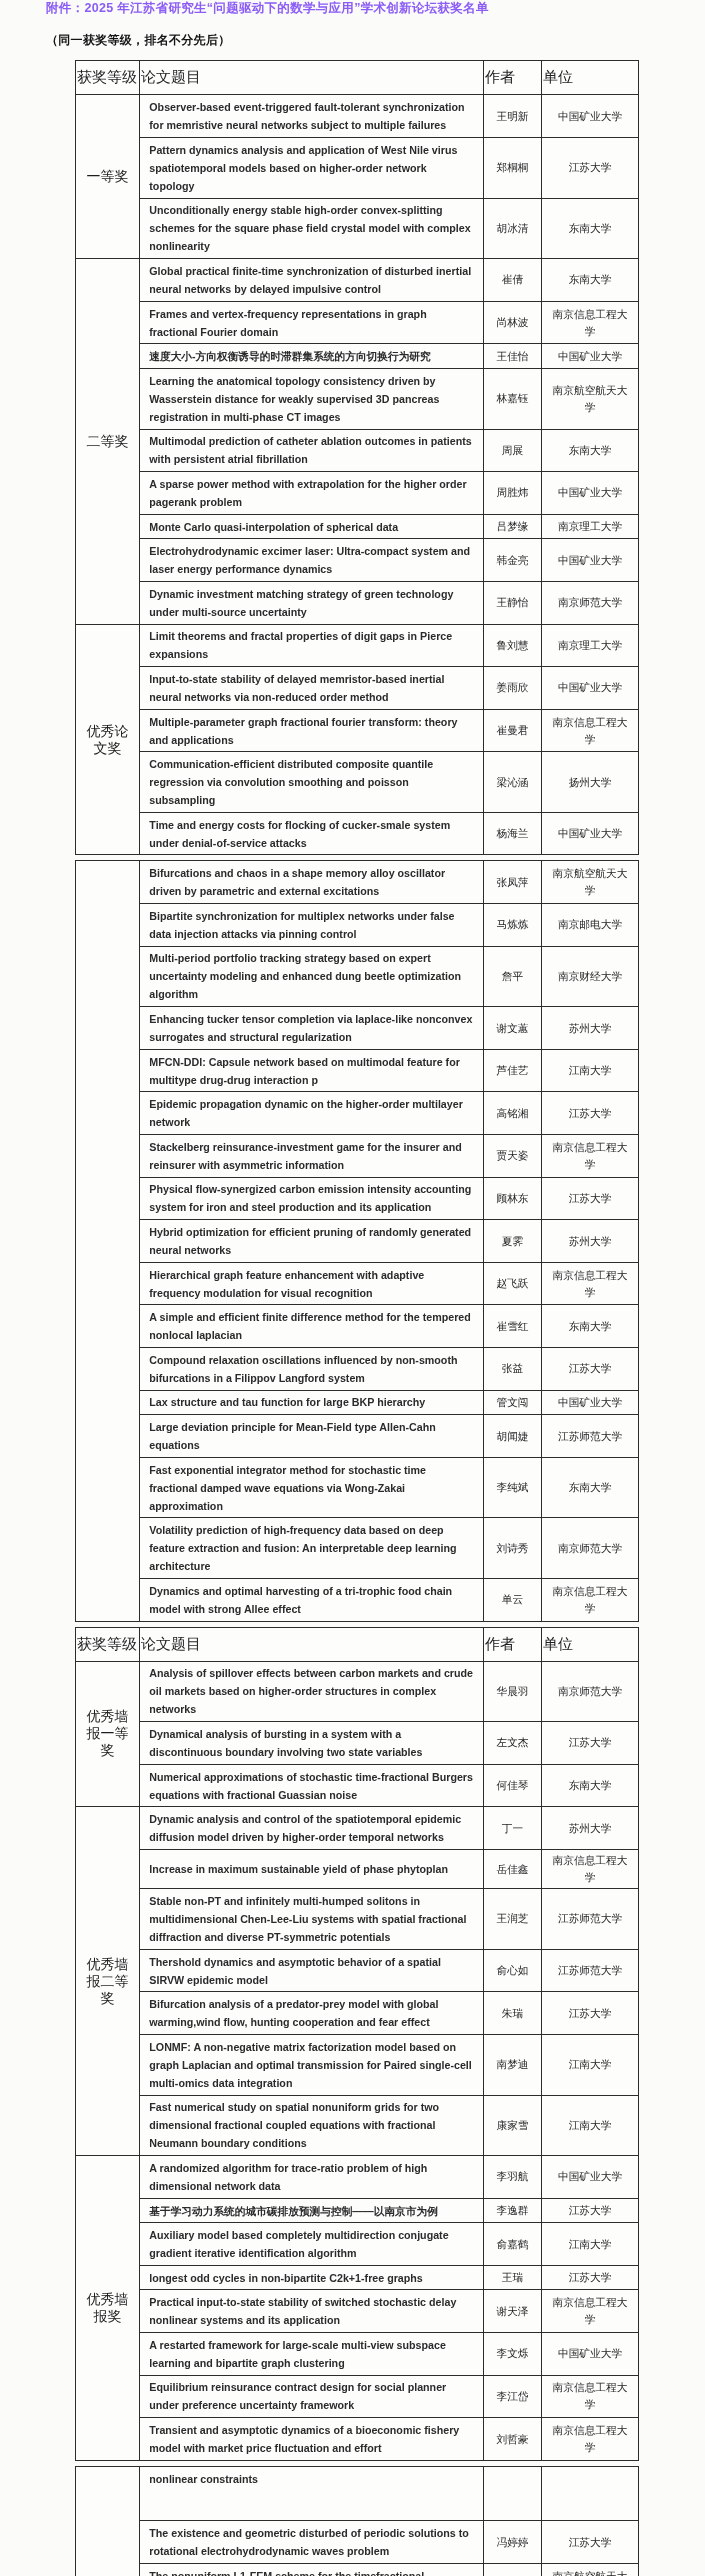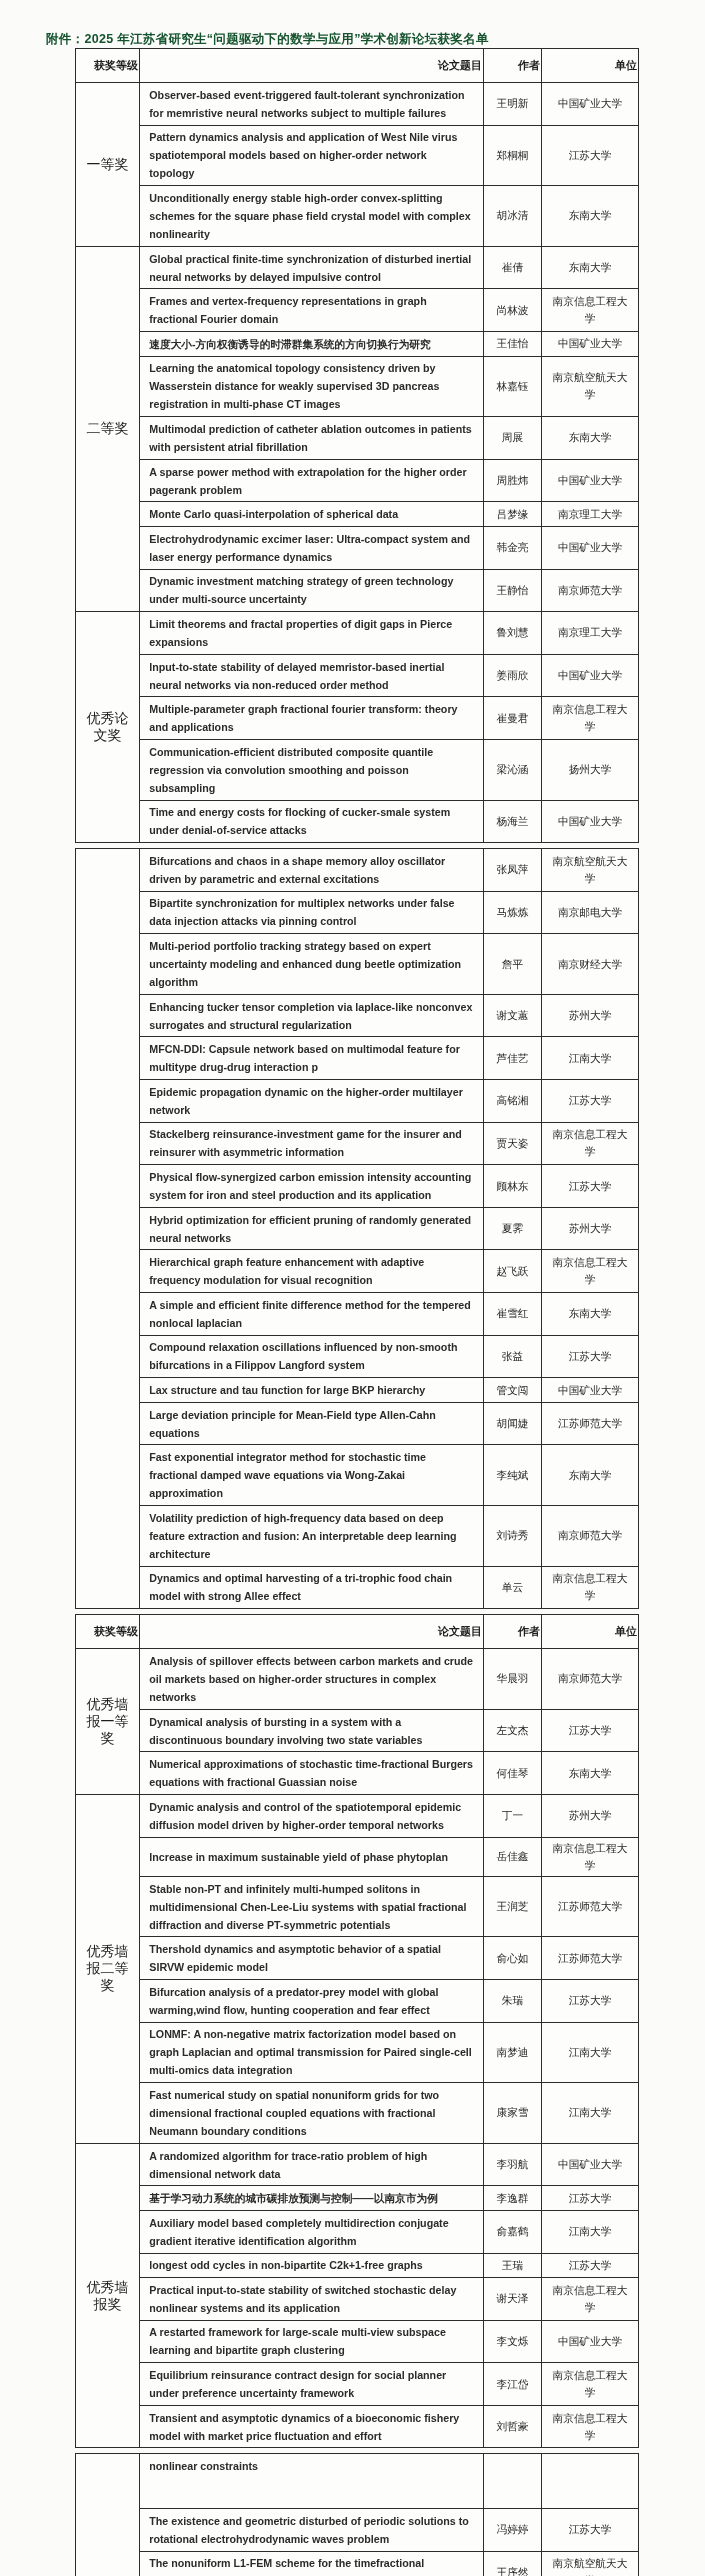--- a/index.html
+++ b/index.html
@@ -4,48 +4,47 @@
 <style>
   html,body { margin:0; padding:0; }
   body {
     width: 706px;
     min-height: 2576px;
     background: #fbfbfa;
     font-family: "Liberation Sans", "DejaVu Sans", sans-serif;
     color: #222;
   }
   .doc-title {
-    padding-top: 31px;
     margin: 0 28.5px 0 46px;
     font-size: 12.5px;
     font-weight: 700;
-    color: #14532d;
+    color: #8b5cf6;
     letter-spacing: 0.3px;
   }
   .doc-subtitle {
     margin: 15px 0 11.4px 46px;
     font-size: 12px;
     font-weight: 700;
     color: #141414;
     letter-spacing: 0.3px;
   }
   .award-table {
     border-collapse: collapse;
     table-layout: fixed;
     width: 564px;
     margin: 0 0 5px 75px;
     border: 1.4px solid #1a1a1a;
     background: #fdfdfc;
   }
   .award-table th, .award-table td { border: 0.7px solid #2c2c2c; }
   .award-table thead th {
     height: 31px;
-    font-weight: 700;
-    font-size: 11px;
-    text-align: right;
+    font-weight: 400;
+    font-size: 15px;
+    text-align: left;
     color: #1e1e1e;
     border-bottom-width: 1.4px;
   }
   .col-level  { width: 64px; }
   .col-title  { width: 344px; }
   .col-author { width: 58px; }
   .col-unit   { width: 97px; }
   .title-cell {
     text-align: left;
     vertical-align: middle;
@@ -71,20 +70,21 @@
     line-height: 17px;
     color: #1e1e1e;
   }
   tr.tall .title-cell { height: 48px; vertical-align: top; }
 </style>
 </head>
 <body>
 
 <div class="page">
   <div class="doc-title">附件：2025 年江苏省研究生“问题驱动下的数学与应用”学术创新论坛获奖名单</div>
+  <div class="doc-subtitle">（同一获奖等级，排名不分先后）</div>
   <div id="tables">
       <table class="award-table">
         <colgroup>
           <col class="col-level">
           <col class="col-title">
           <col class="col-author">
           <col class="col-unit">
         </colgroup>
         <thead>
           <tr class="header-row">

